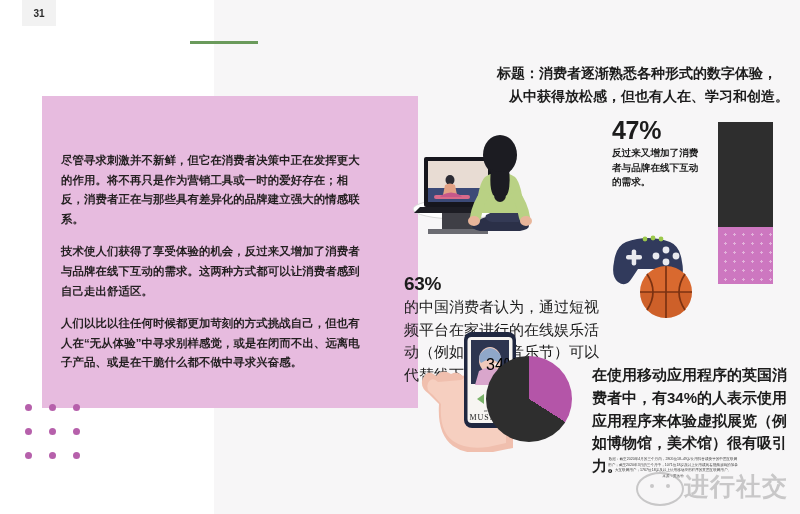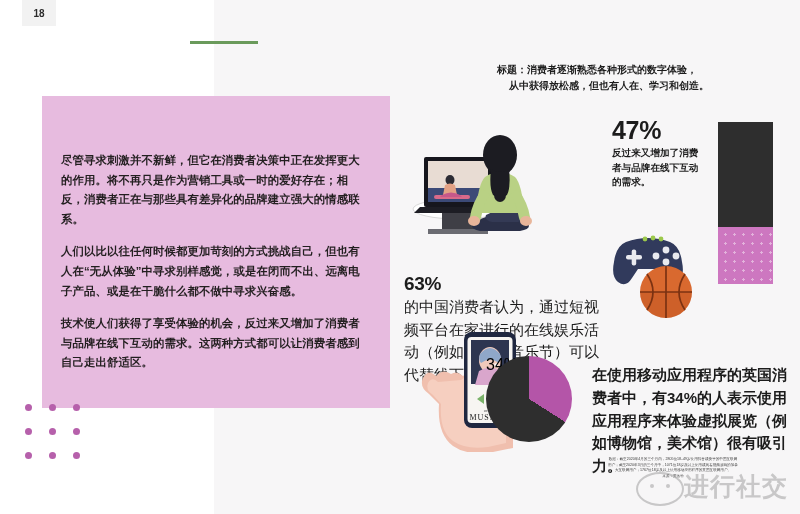--- a/index.html
+++ b/index.html
@@ -21,42 +21,42 @@
     background:#f2f2f2;color:#2b2b2b;
     font-size:10px;font-weight:bold;
     display:flex;align-items:center;justify-content:center;
   }
 
   
   .green-rule{position:absolute;left:190px;top:41px;width:68px;height:3px;background:#6a9a5b;}
 
   
   .pink-panel{
-    position:absolute;left:42px;top:96px;width:348px;height:312px;
+    position:absolute;left:42px;top:96px;width:376px;height:312px;
     background:#e7bbdf;
   }
   .pink-panel .body{
     position:absolute;left:19px;top:55px;width:300px;
     color:#231f20;
     font-size:11.4px;line-height:1.72;font-weight:bold;
     letter-spacing:.1px;
   }
   .pink-panel .body p{margin:0 0 13px 0;}
 
   
   .dots-grid{position:absolute;left:25px;top:404px;width:58px;height:60px;}
   .dots-grid i{
     position:absolute;width:7px;height:7px;border-radius:50%;
     background:#b660ab;display:block;
   }
 
   
   .headline{
     position:absolute;left:497px;top:62px;width:300px;
-    font-size:10px;font-weight:bold;line-height:1.62;color:#1c1c1c;
+    font-size:14px;font-weight:bold;line-height:1.62;color:#1c1c1c;
   }
   .headline .l2{display:block;padding-left:12px;}
 
   
   .vbar{position:absolute;left:718px;top:122px;width:55px;height:162px;}
   .vbar .top{position:absolute;left:0;top:0;width:100%;height:105px;background:#2e2e2e;}
   .vbar .bot{position:absolute;left:0;top:105px;width:100%;height:57px;background:#cd77c0;
     background-image:radial-gradient(#e3b3dc 1.3px, transparent 1.4px);
     background-size:9px 9px;background-position:3px 3px;}
 
@@ -109,29 +109,29 @@
   .watermark .we{position:absolute;width:4px;height:4px;border-radius:50%;background:#9a9a9a;top:10px;}
 </style>
 </head>
 <body>
 
 <div id="page">
 
   <div class="page-tint-2"></div>
   <div class="page-tint"></div>
 
-  <div class="page-num">18</div>
+  <div class="page-num">31</div>
 
   <div class="green-rule"></div>
 
   <div class="pink-panel">
     <div class="body">
       <p>尽管寻求刺激并不新鲜，但它在消费者决策中正在发挥更大的作用。将不再只是作为营销工具或一时的爱好存在；相反，消费者正在与那些具有差异化的品牌建立强大的情感联系。</p>
+      <p>技术使人们获得了享受体验的机会，反过来又增加了消费者与品牌在线下互动的需求。这两种方式都可以让消费者感到自己走出舒适区。</p>
       <p>人们以比以往任何时候都更加苛刻的方式挑战自己，但也有人在“无从体验”中寻求别样感觉，或是在闭而不出、远离电子产品、或是在干脆什么都不做中寻求兴奋感。</p>
-      <p>技术使人们获得了享受体验的机会，反过来又增加了消费者与品牌在线下互动的需求。这两种方式都可以让消费者感到自己走出舒适区。</p>
     </div>
   </div>
 
   <div class="dots-grid">
     <i style="left:0px;top:0px"></i>
       <i style="left:24px;top:0px"></i>
       <i style="left:48px;top:0px"></i>
     <i style="left:0px;top:24px"></i>
       <i style="left:24px;top:24px"></i>
       <i style="left:48px;top:24px"></i>

